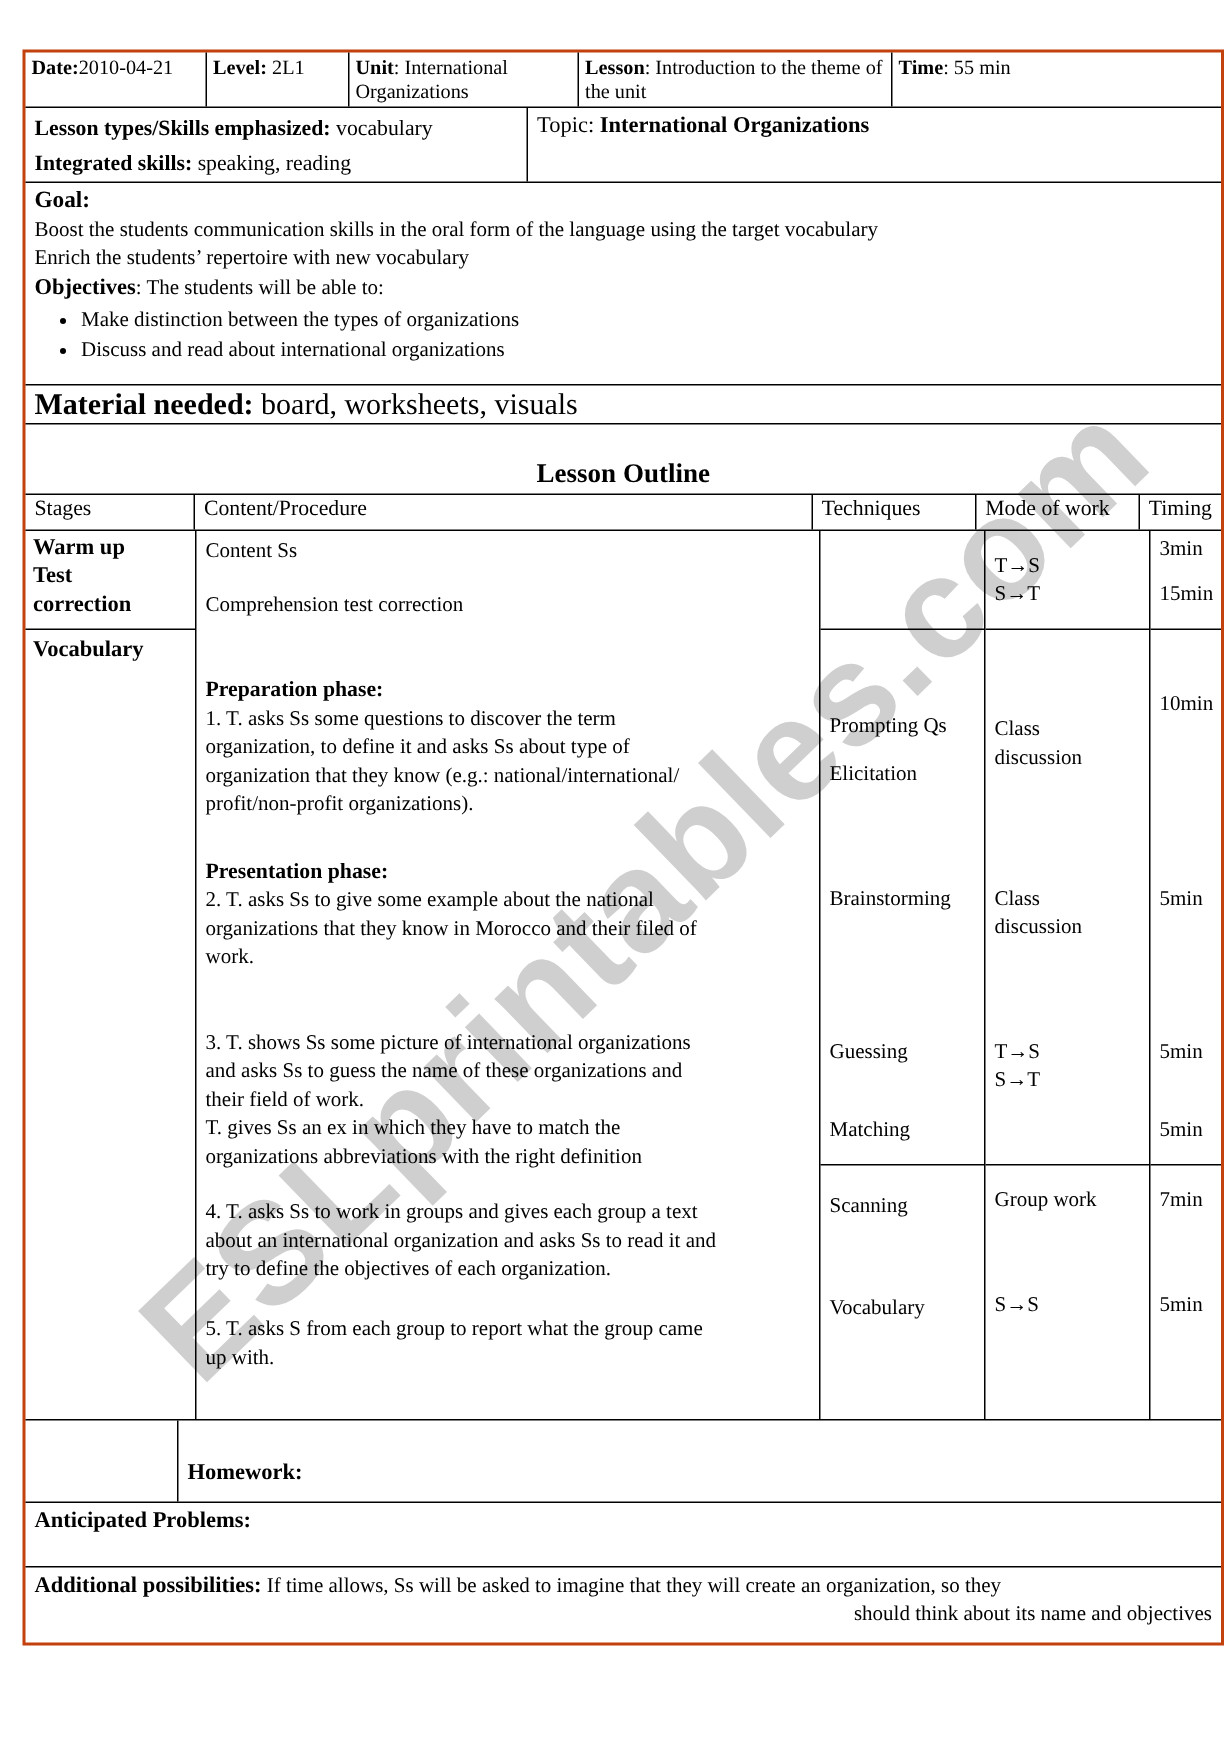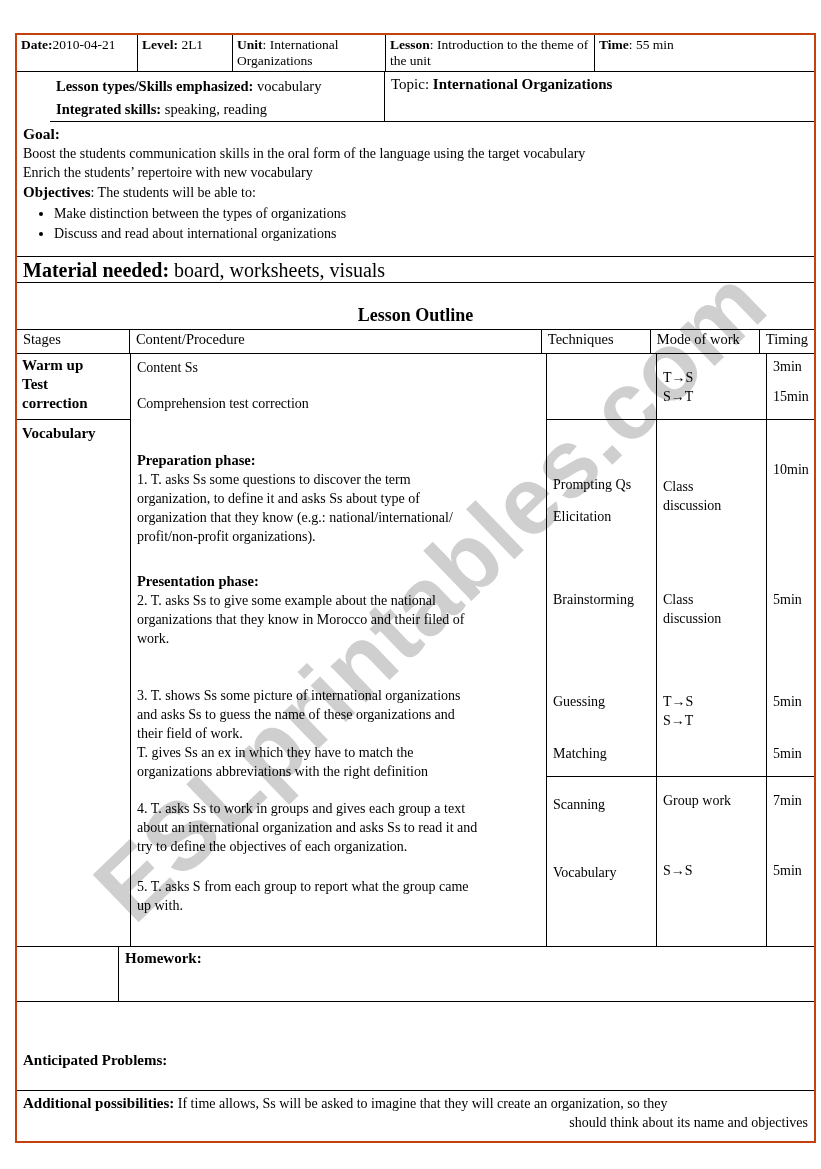--- a/index.html
+++ b/index.html
@@ -40,21 +40,21 @@
   .b { font-weight: bold; }
   .pre { white-space: pre-line; }
 
   
   .r1 { height: 37px; font-size: 13.5px; line-height: 16px; }
   .r1 .cell { padding: 2px 4px; }
   .c-date { width: 121px; } .c-level { width: 95px; } .c-unit { width: 153px; }
   .c-lesson { width: 209px; } .c-time { flex: 1; }
 
   
-  .r2 { height: 50px; font-size: 14.5px; margin-left: 33px; }
+  .r2 { height: 50px; font-size: 14.5px; }
   .c-types { width: 335px; padding: 3px 6px; line-height: 23px; }
   .c-topic { flex: 1; padding: 4px 6px; font-size: 15px; }
 
   
   .r-goal { height: 135px; padding: 2px 6px; font-size: 14px; display: block; }
   .goal-label { font-size: 15.5px; line-height: 20px; }
   .goal-text { line-height: 19px; }
   .obj-line { line-height: 20px; }
   .obj-line .b { font-size: 15px; }
   .goal-list { margin: 1px 0 0 0; padding-left: 31px; list-style: disc; }
@@ -83,24 +83,24 @@
   .stage-a { padding: 2px 5px; font-weight: bold; font-size: 15px; line-height: 19px; }
   .stage-b { flex: 1; padding: 5px 5px; font-weight: bold; font-size: 15px; }
   .col-content { position: relative; font-size: 14px; line-height: 19px; }
   .abs { position: absolute; left: 6px; right: 2px; }
   .ph { font-weight: bold; font-size: 14.5px; }
   .small-abs { position: absolute; left: 6px; font-size: 14px; line-height: 19px; }
 
   
   .r-hw { height: 55px; }
   .hw-stage { width: 102px; border-right: 1px solid #000; }
-  .hw-main { flex: 1; padding: 3px 6px; font-weight: bold; font-size: 15px; }
-
-  
-  .r-ant { height: 43px; padding: 4px 6px; font-weight: bold; font-size: 15px; display: block; margin-top: 46px; }
+  .hw-main { flex: 1; padding: 3px 6px; font-weight: bold; font-size: 15px; margin-top: 24px; }
+
+  
+  .r-ant { height: 43px; padding: 4px 6px; font-weight: bold; font-size: 15px; display: block; }
 
   
   .r-add { height: 50px; padding: 3px 6px; font-size: 14px; line-height: 19px; display: block; border-bottom: none; }
   .r-add .b { font-size: 15px; }
   .add-line2 { padding-left: 66px; text-align: right; }
 </style>
 </head>
 <body>
 
 <div class="page">

